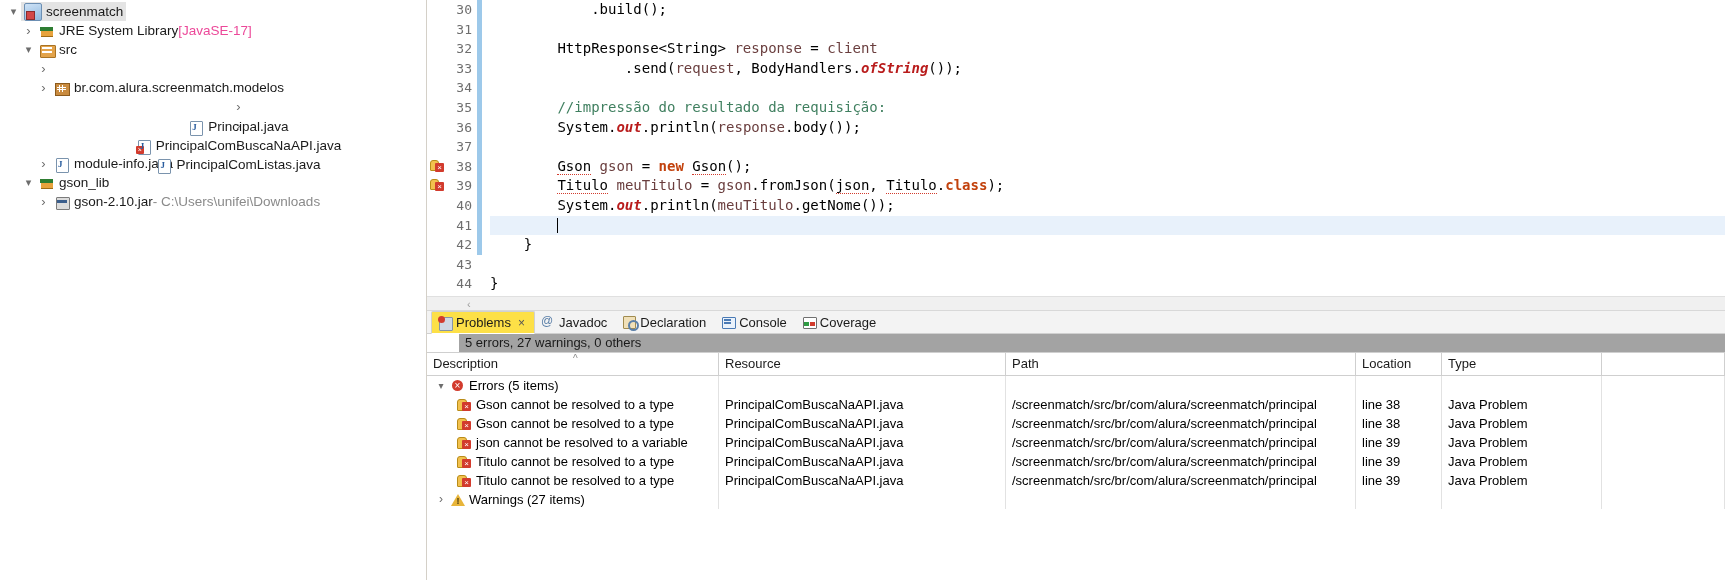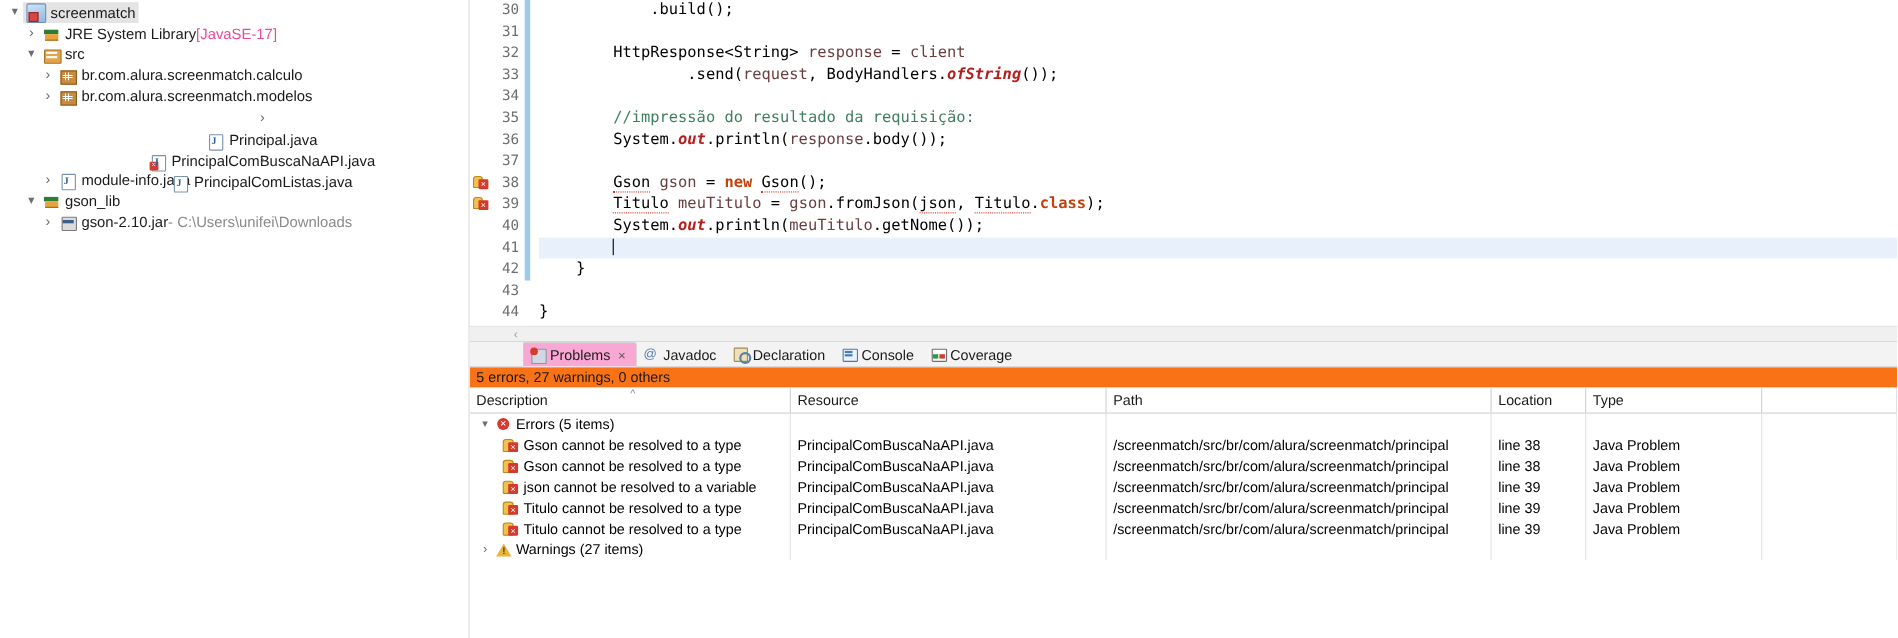--- a/index.html
+++ b/index.html
@@ -224,47 +224,47 @@
     display: flex;
     align-items: center;
     gap: 4px;
     padding: 0 9px 0 6px;
     font-size: 13px;
     color: #1a1a1a;
     white-space: nowrap;
     background: transparent;
   }
   .vtab.active {
-    background: #f9a8d4;
+    background: #fde047;
     border: 1px solid #d0d0d0;
     border-bottom: 1px solid #ffffff;
     border-radius: 2px 2px 0 0;
     margin-bottom: -1px;
-    margin-left: 44px;
   }
   .vtab .close { color:#555; font-size:12px; margin-left:3px; }
   .tabicon { width:14px;height:14px;position:relative;display:inline-block;flex:0 0 14px; }
   .ti-problems::before{content:"";position:absolute;left:1px;top:1px;width:12px;height:12px;background:#cfd8e3;border:1px solid #8795a6;border-radius:1px;}
   .ti-problems::after{content:"";position:absolute;left:0px;top:0px;width:7px;height:7px;background:#d23b2d;border-radius:50%;}
   .ti-javadoc::before{content:"@";position:absolute;left:0;top:-1px;font-size:12px;color:#5a7fa8;font-family:"Liberation Sans",sans-serif;}
   .ti-declaration::before{content:"";position:absolute;left:1px;top:1px;width:11px;height:11px;background:#f0e0b8;border:1px solid #a08b4f;border-radius:1px;}
   .ti-declaration::after{content:"";position:absolute;left:6px;top:5px;width:7px;height:7px;border:2px solid #5a7fa8;border-radius:50%;}
   .ti-console::before{content:"";position:absolute;left:1px;top:2px;width:12px;height:10px;background:#eaf2fb;border:1px solid #4a7ab5;border-radius:1px;}
   .ti-console::after{content:"";position:absolute;left:3px;top:4px;width:7px;height:2px;background:#4a7ab5;box-shadow:0 3px 0 #4a7ab5;}
   .ti-coverage::before{content:"";position:absolute;left:1px;top:2px;width:12px;height:10px;background:#ffffff;border:1px solid #707070;border-radius:1px;}
   .ti-coverage::after{content:"";position:absolute;left:2px;top:7px;width:5px;height:4px;background:#2e9b43;box-shadow:6px 0 0 #d23b2d;}
 
   .summary {
     height: 18px;
     flex: 0 0 18px;
     line-height: 18px;
     padding-left: 6px;
     font-size: 13px;
     color: #1a1a1a;
-    background: #f97316;
+    background: #a3a3a3;
+    margin-left: 32px;
   }
 
   .ptable {
     flex: 1 1 auto;
     display: flex;
     flex-direction: column;
     overflow: hidden;
     border-top: 1px solid #cfcfcf;
   }
   .prow {
@@ -337,24 +337,20 @@
       </div>
       <div class="tree-row indent-1">
         <span class="twisty open"></span>
         <span class="label-wrap">
           <span class="ticon ic-src"></span>
           <span>src</span>
         </span>
       </div>
       <div class="tree-row indent-2">
         <span class="twisty closed"></span>
-        <span class="label-wrap">
-          <span class="ticon ic-pkg"></span>
-          <span>br.com.alura.screenmatch.calculo</span>
-        </span>
       </div>
       <div class="tree-row indent-2">
         <span class="twisty closed"></span>
         <span class="label-wrap">
           <span class="ticon ic-pkg"></span>
           <span>br.com.alura.screenmatch.modelos</span>
         </span>
       </div>
       <div class="tree-row indent-3">
         <span class="twisty closed"></span>

